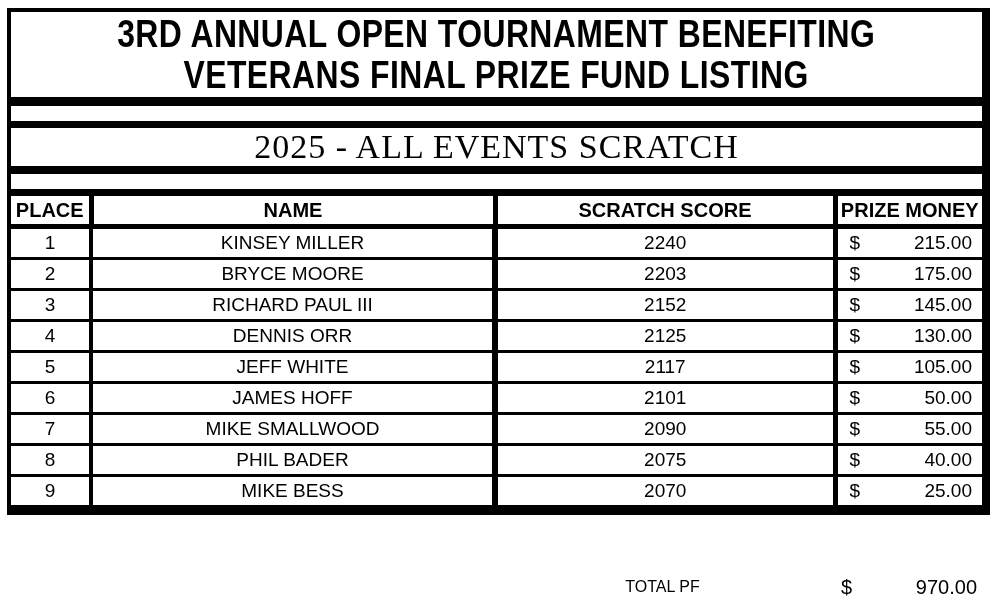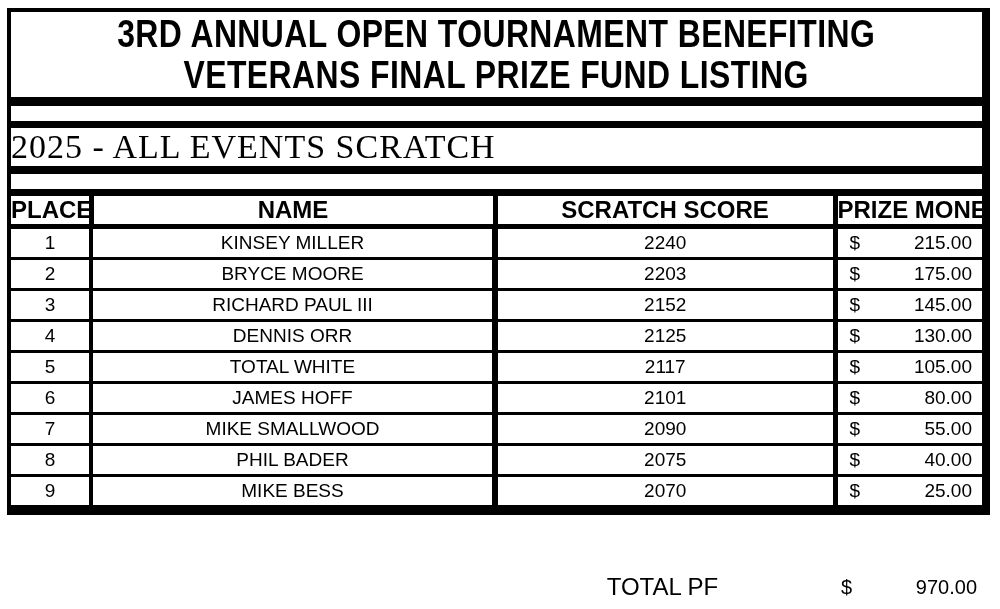--- a/index.html
+++ b/index.html
@@ -45,39 +45,40 @@
     transform: scaleX(0.84);
     transform-origin: center;
   }
   .band-a {
     height: 15px;
     border-bottom: 7px solid #000;
   }
   .subtitle-box {
     height: 38px;
     border-bottom: 8px solid #000;
+    text-align: center;
     font-family: "Liberation Serif", serif;
     font-size: 34px;
     line-height: 38px;
     letter-spacing: 1px;
     white-space: nowrap;
   }
   .band-b {
     height: 15px;
   }
   
   table.prize {
     width: 100%;
     border-collapse: collapse;
     table-layout: fixed;
     border-top: 7px solid #000;
     border-bottom: 6px solid #000;
   }
   table.prize th {
-    font-size: 24px;
+    font-size: 20px;
     font-weight: bold;
     height: 28px;
     line-height: 28px;
     padding: 0;
     border: 5px solid #000;
     border-top: none;
     text-align: center;
     white-space: nowrap;
     overflow: hidden;
   }
@@ -106,21 +107,21 @@
     padding: 0 10px 0 12px;
     height: 28px;
   }
   
   .footer-label {
     position: absolute;
     left: 495px;
     top: 575px;
     width: 335px;
     text-align: center;
-    font-size: 24px;
+    font-size: 16px;
     line-height: 24px;
   }
   .footer-money {
     position: absolute;
     left: 841px;
     top: 575px;
     width: 136px;
     display: flex;
     justify-content: space-between;
     align-items: center;
@@ -201,37 +202,37 @@
     <td class="c-score">2125</td>
     <td class="c-prize">
       <span class="money">
         <span>$</span>
         <span>130.00</span>
       </span>
     </td>
   </tr>
           <tr>
     <td class="c-place">5</td>
-    <td class="c-name">TOTAL WHITE</td>
+    <td class="c-name">JEFF WHITE</td>
     <td class="c-score">2117</td>
     <td class="c-prize">
       <span class="money">
         <span>$</span>
         <span>105.00</span>
       </span>
     </td>
   </tr>
           <tr>
     <td class="c-place">6</td>
     <td class="c-name">JAMES HOFF</td>
     <td class="c-score">2101</td>
     <td class="c-prize">
       <span class="money">
         <span>$</span>
-        <span>80.00</span>
+        <span>50.00</span>
       </span>
     </td>
   </tr>
           <tr>
     <td class="c-place">7</td>
     <td class="c-name">MIKE SMALLWOOD</td>
     <td class="c-score">2090</td>
     <td class="c-prize">
       <span class="money">
         <span>$</span>

